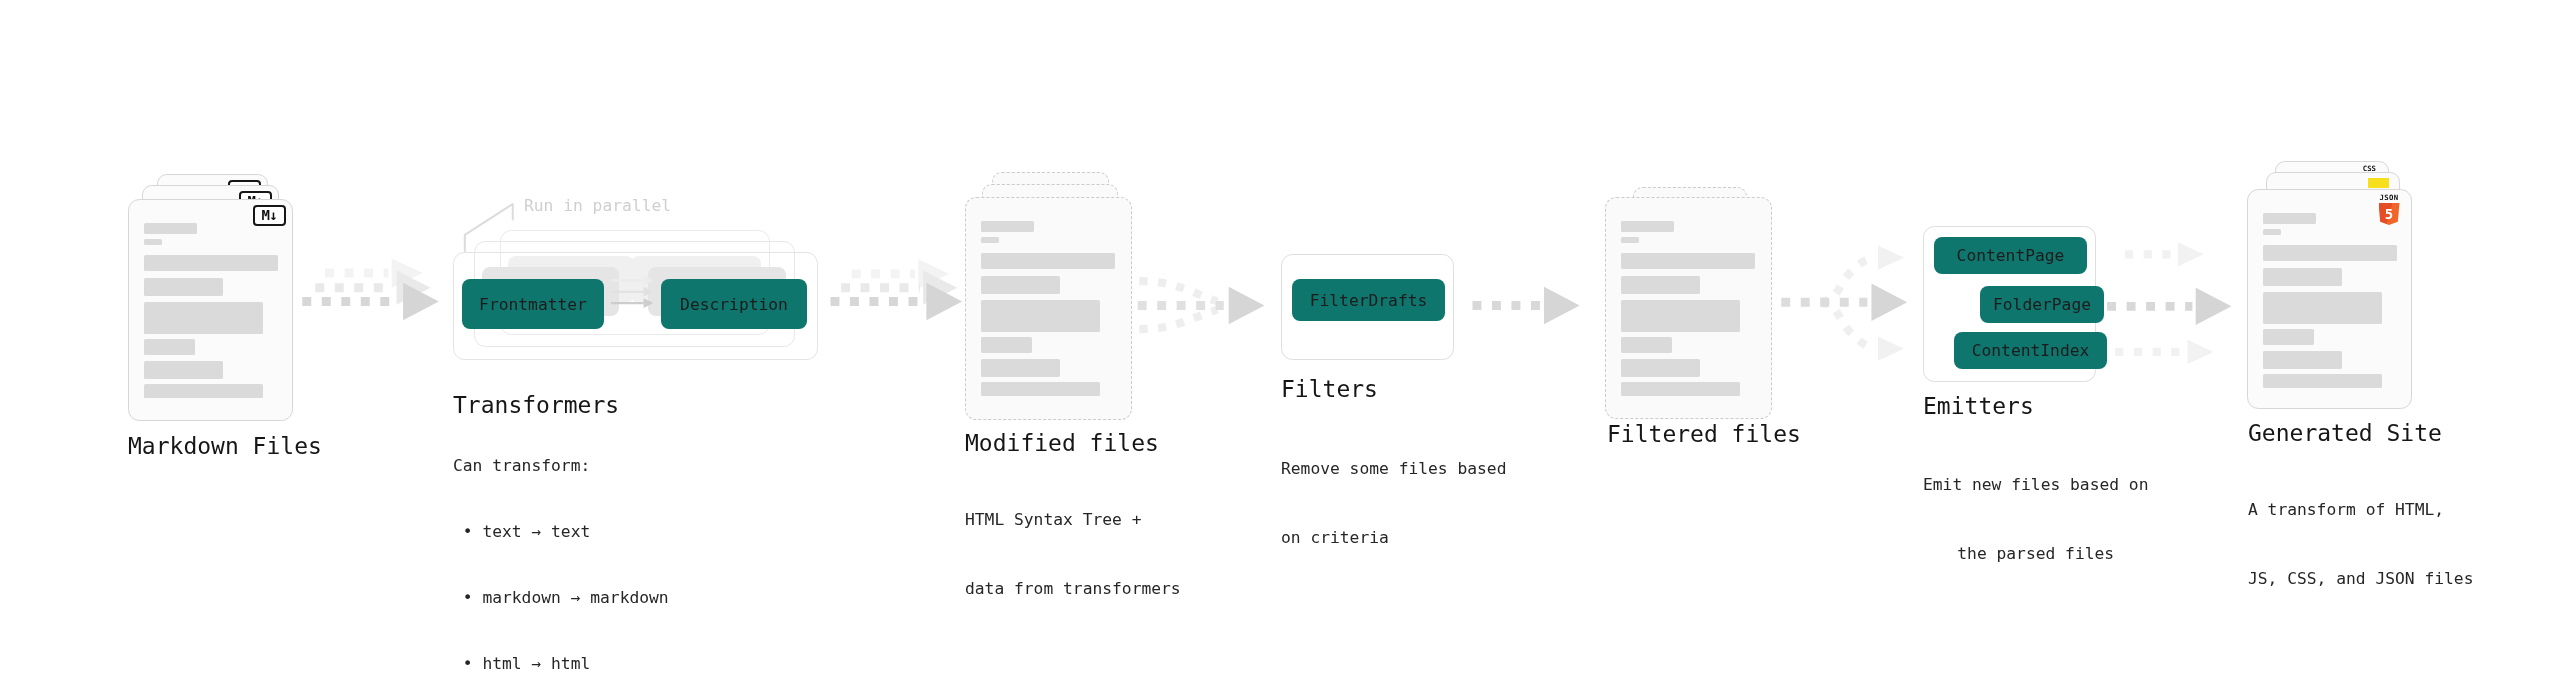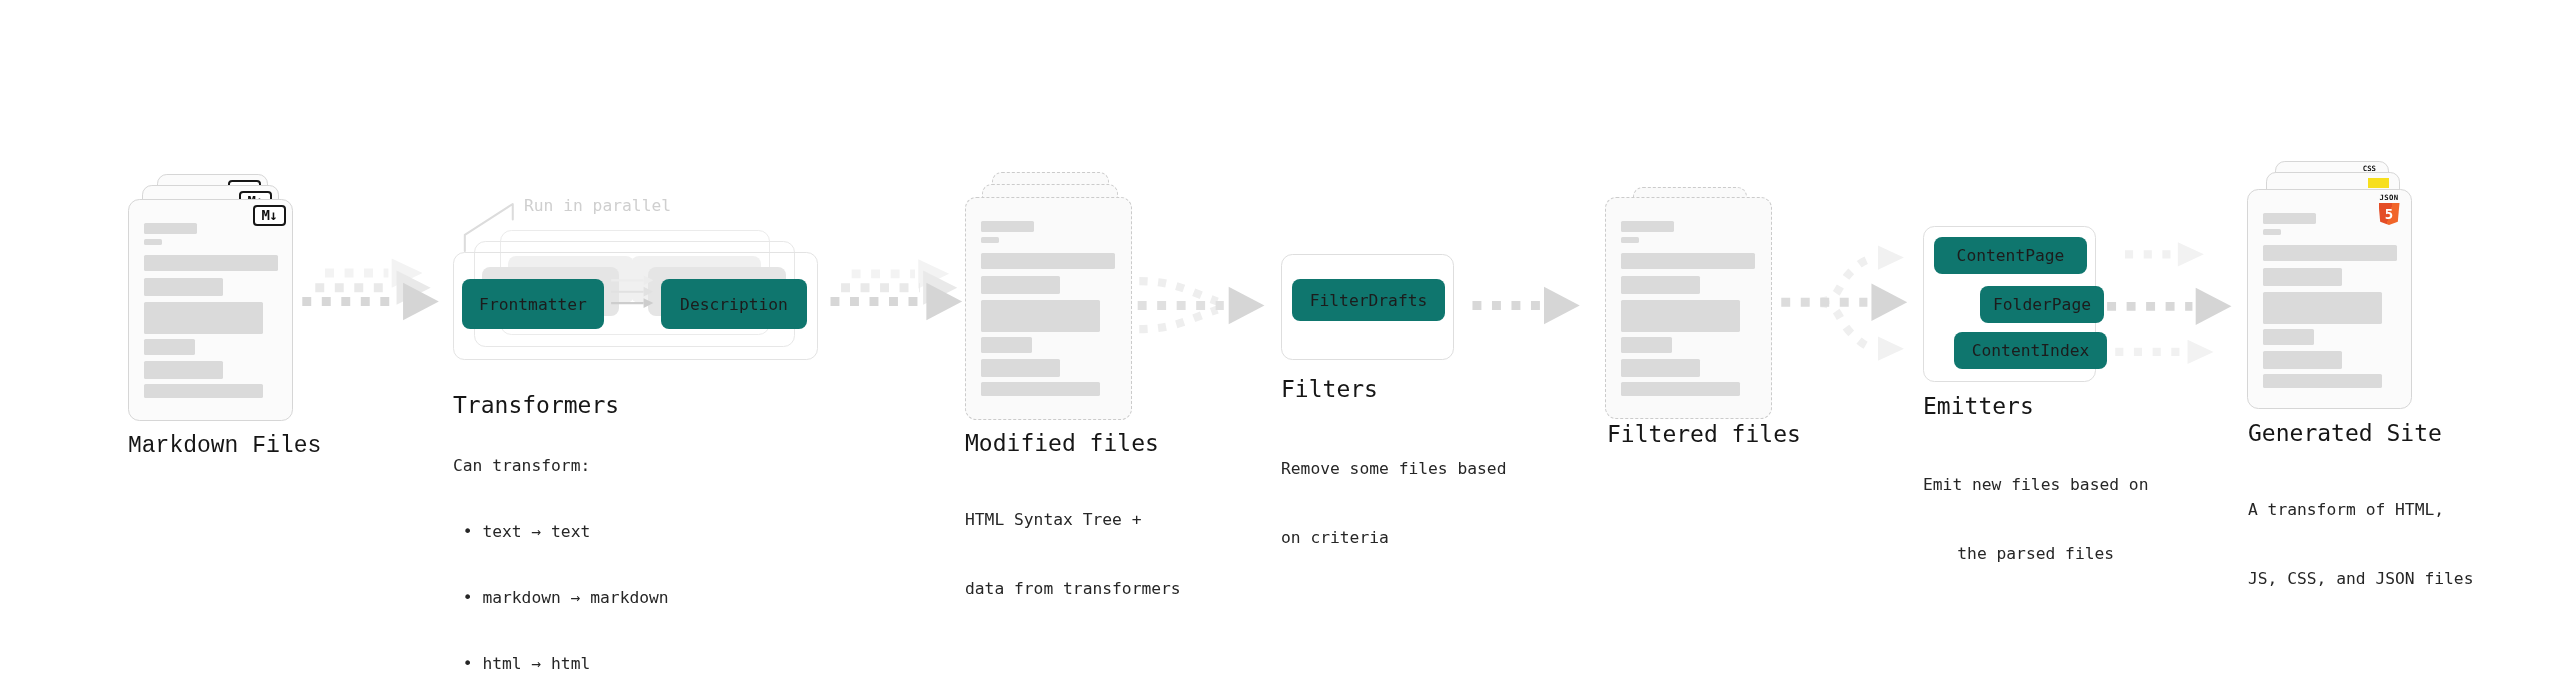--- a/index.html
+++ b/index.html
@@ -66,21 +66,21 @@
         <div class="bar b1"></div>
         <div class="bar b2"></div>
         <div class="bar b3"></div>
         <div class="bar b4"></div>
         <div class="bar b5"></div>
         <div class="bar b6"></div>
         <div class="bar b7"></div>
         <div class="bar b8"></div>
       </div>
     </div>
-    <div class="h" style="left:128px;top:433px;font-family:Liberation Mono, monospace;">Markdown Files</div>
+    <div class="h" style="left:128px;top:433px;">Markdown Files</div>
   </div>
 
   <div>
     <div class="obox" style="left:500px;top:230px;width:270px;height:105px;border-color:#ebebeb;"></div>
     <div class="obox" style="left:474px;top:241px;width:321px;height:106px;border-color:#e7e7e7;"></div>
     <div class="obox" style="left:453px;top:252px;width:365px;height:108px;"></div>
     <div class="chip g3" style="left:508px;top:256px;width:126px;height:47px;"></div>
     <div class="chip g3" style="left:631px;top:256px;width:130px;height:47px;"></div>
     <div class="chip g2" style="left:482px;top:267px;width:137px;height:49px;"></div>
     <div class="chip g2" style="left:648px;top:267px;width:138px;height:49px;"></div>

